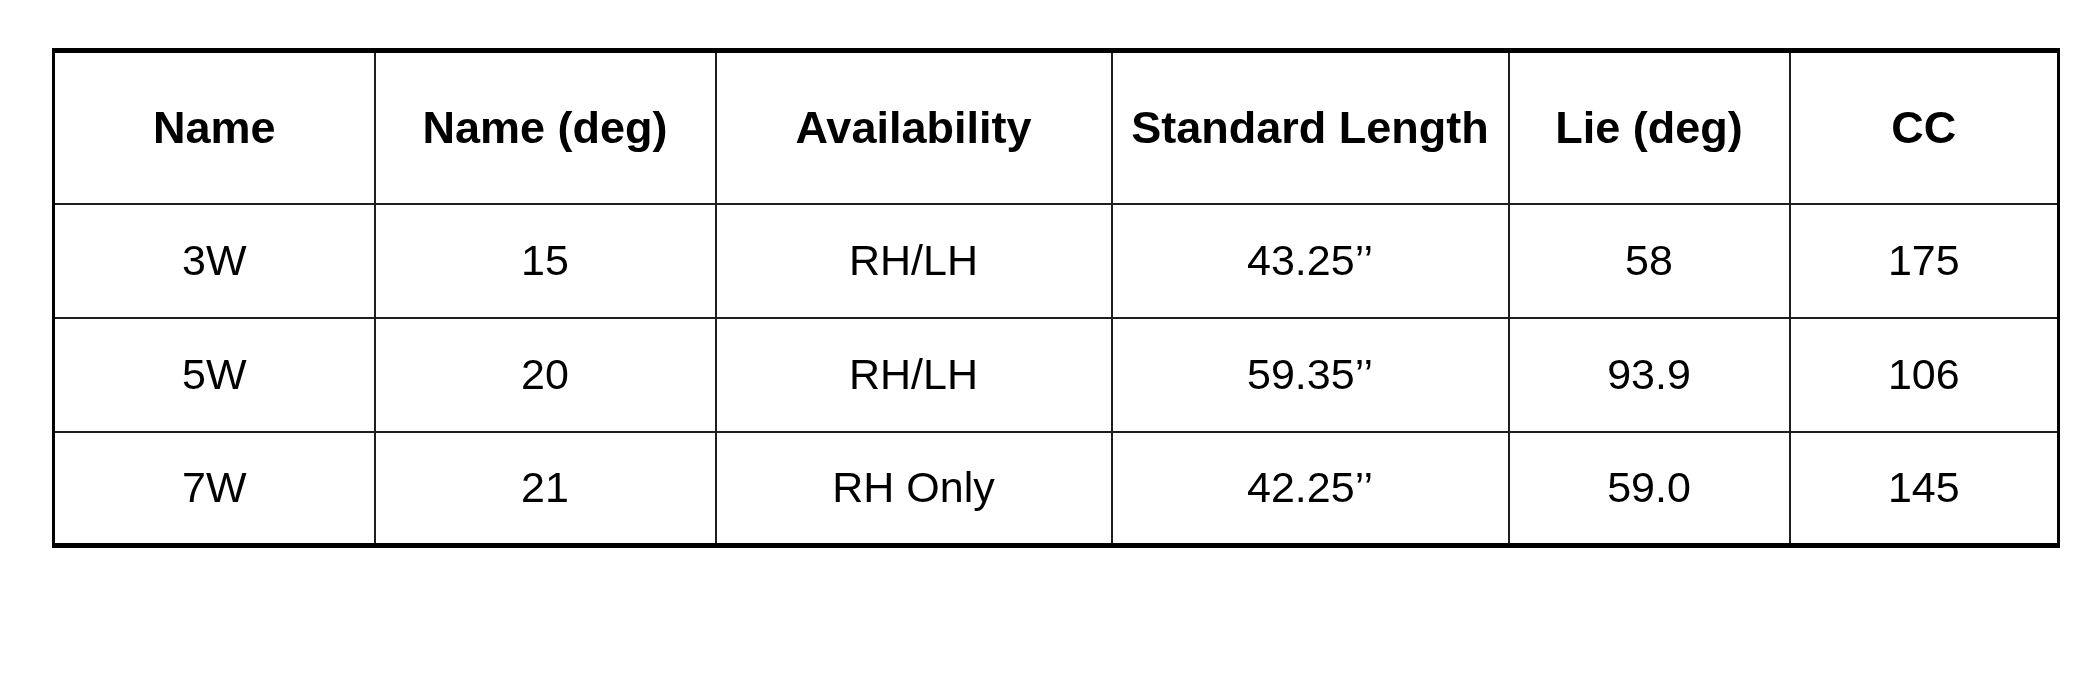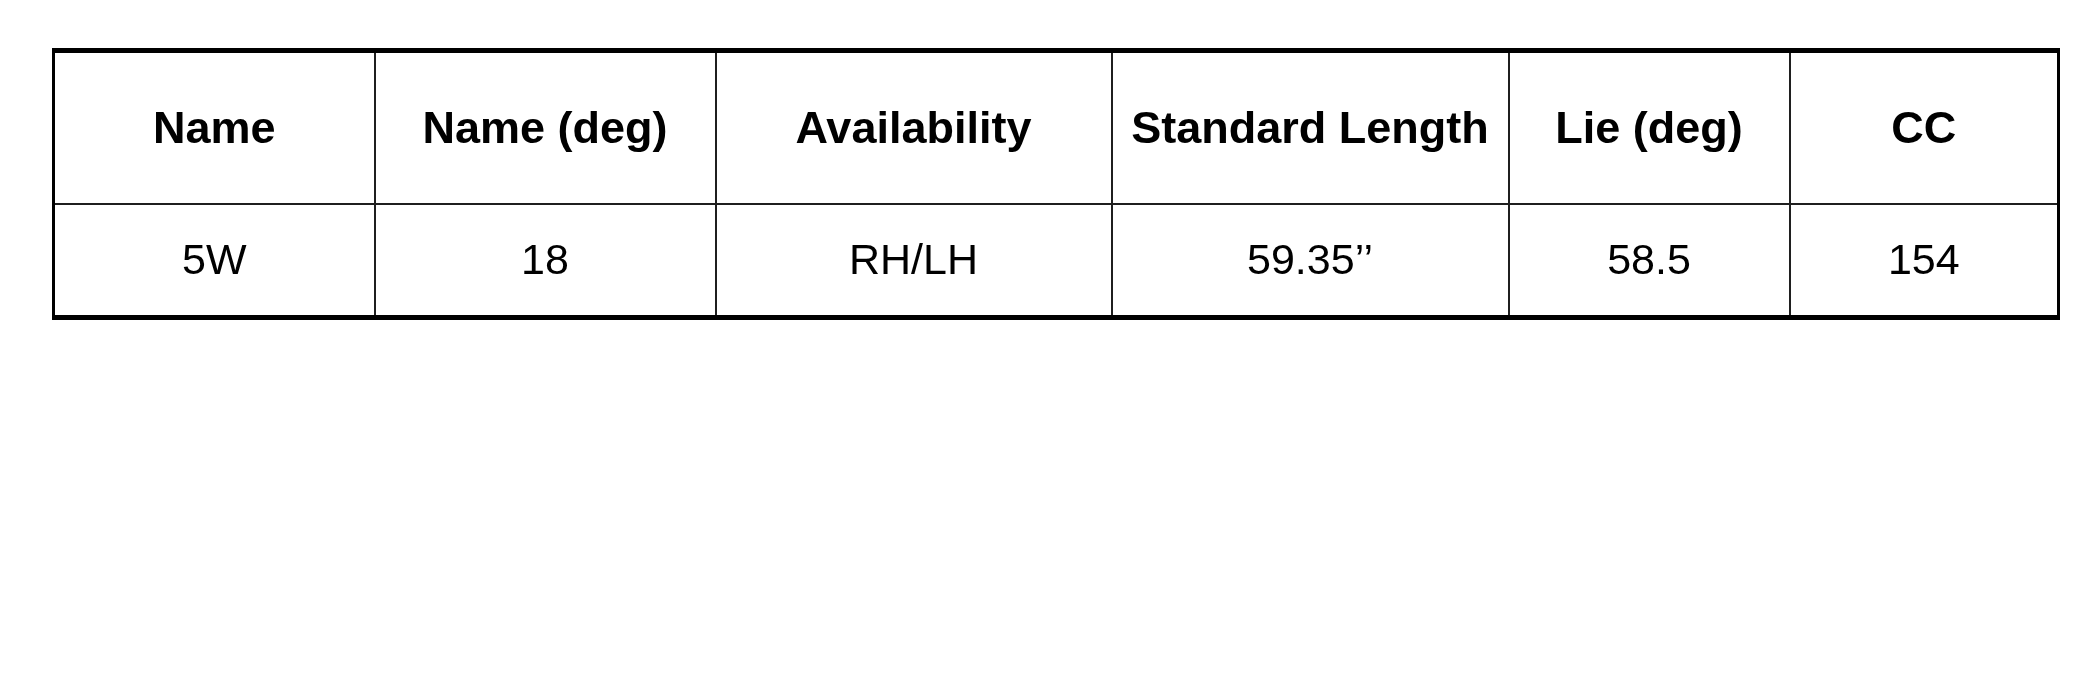--- a/index.html
+++ b/index.html
@@ -76,22 +76,38 @@
         <th>Name</th>
         <th>Name (deg)</th>
         <th>Availability</th>
         <th>Standard Length</th>
         <th>Lie (deg)</th>
         <th>CC</th>
       </tr>
     </thead>
     <tbody>
       <tr>
+        <td>3W</td>
+        <td>15</td>
+        <td>RH/LH</td>
+        <td>43.25’’</td>
+        <td>58</td>
+        <td>175</td>
+      </tr>
+      <tr>
         <td>5W</td>
-        <td>18</td>
+        <td>20</td>
         <td>RH/LH</td>
         <td>59.35’’</td>
-        <td>58.5</td>
-        <td>154</td>
+        <td>93.9</td>
+        <td>106</td>
+      </tr>
+      <tr>
+        <td>7W</td>
+        <td>21</td>
+        <td>RH Only</td>
+        <td>42.25’’</td>
+        <td>59.0</td>
+        <td>145</td>
       </tr>
     </tbody>
   </table>
 </div>
 
 </body></html>

